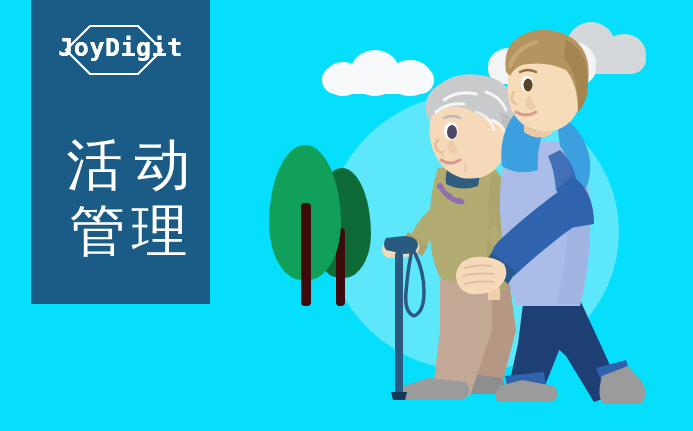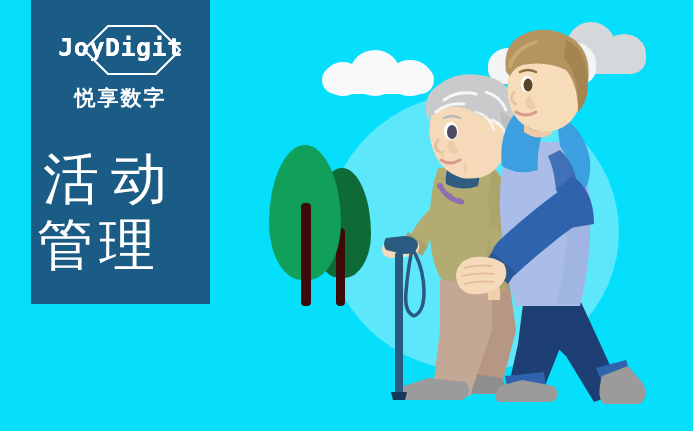--- a/index.html
+++ b/index.html
@@ -80,21 +80,21 @@
     background: #1b5c86;
   }
   #logo-block {
     position: absolute;
     left: 0; top: 24px;
     width: 179px;
     text-align: center;
   }
   #logo-hex-wrap {
     position: relative;
-    width: 165px; height: 52px; padding-left: 36px;
+    width: 165px; height: 52px;
   }
   #logo-hex {
     position: absolute;
     left: 50%; top: 0;
     transform: translateX(-50%);
   }
   #logo-wordmark {
     position: absolute;
     left: 0; top: 9px;
     width: 179px;
@@ -110,27 +110,26 @@
     margin-top: 8px;
     color: #ffffff;
     font-size: 21px;
     font-weight: bold;
     letter-spacing: 2px;
   }
   #panel-title {
     position: absolute;
     left: 0; top: 132px;
     width: 195px;
-    text-align: left;
+    text-align: center;
     color: #ffffff;
     font-size: 56px;
     font-weight: bold;
     line-height: 1.18;
     letter-spacing: 4px;
-    margin-top: 14px;
   }
   #panel-title .line { display: block; }
   #title-line-1 { font-weight: 400; letter-spacing: 12px; text-indent: 12px; }
   #title-line-2 { font-weight: 400; letter-spacing: 6px; text-indent: 6px; }
 
   
   #illustration {
     position: absolute;
     left: 0; top: 0;
     width: 693px; height: 431px;
@@ -291,21 +290,20 @@
 
     <div id="logo-block">
 
       <div id="logo-hex-wrap">
         <svg id="logo-hex" width="100" height="52" viewBox="0 0 100 52">
           <polygon points="26,2 74,2 98,26 74,50 26,50 2,26" fill="none" stroke="#ffffff" stroke-width="2.2"></polygon>
         </svg>
         <div id="logo-wordmark">JoyDigit</div>
       </div>
 
-      <div id="logo-sub">悦享数字</div>
     </div>
 
     <div id="panel-title">
       <span class="line" id="title-line-1">活动</span>
       <span class="line" id="title-line-2">管理</span>
     </div>
 
   </div>
 
 </div>

